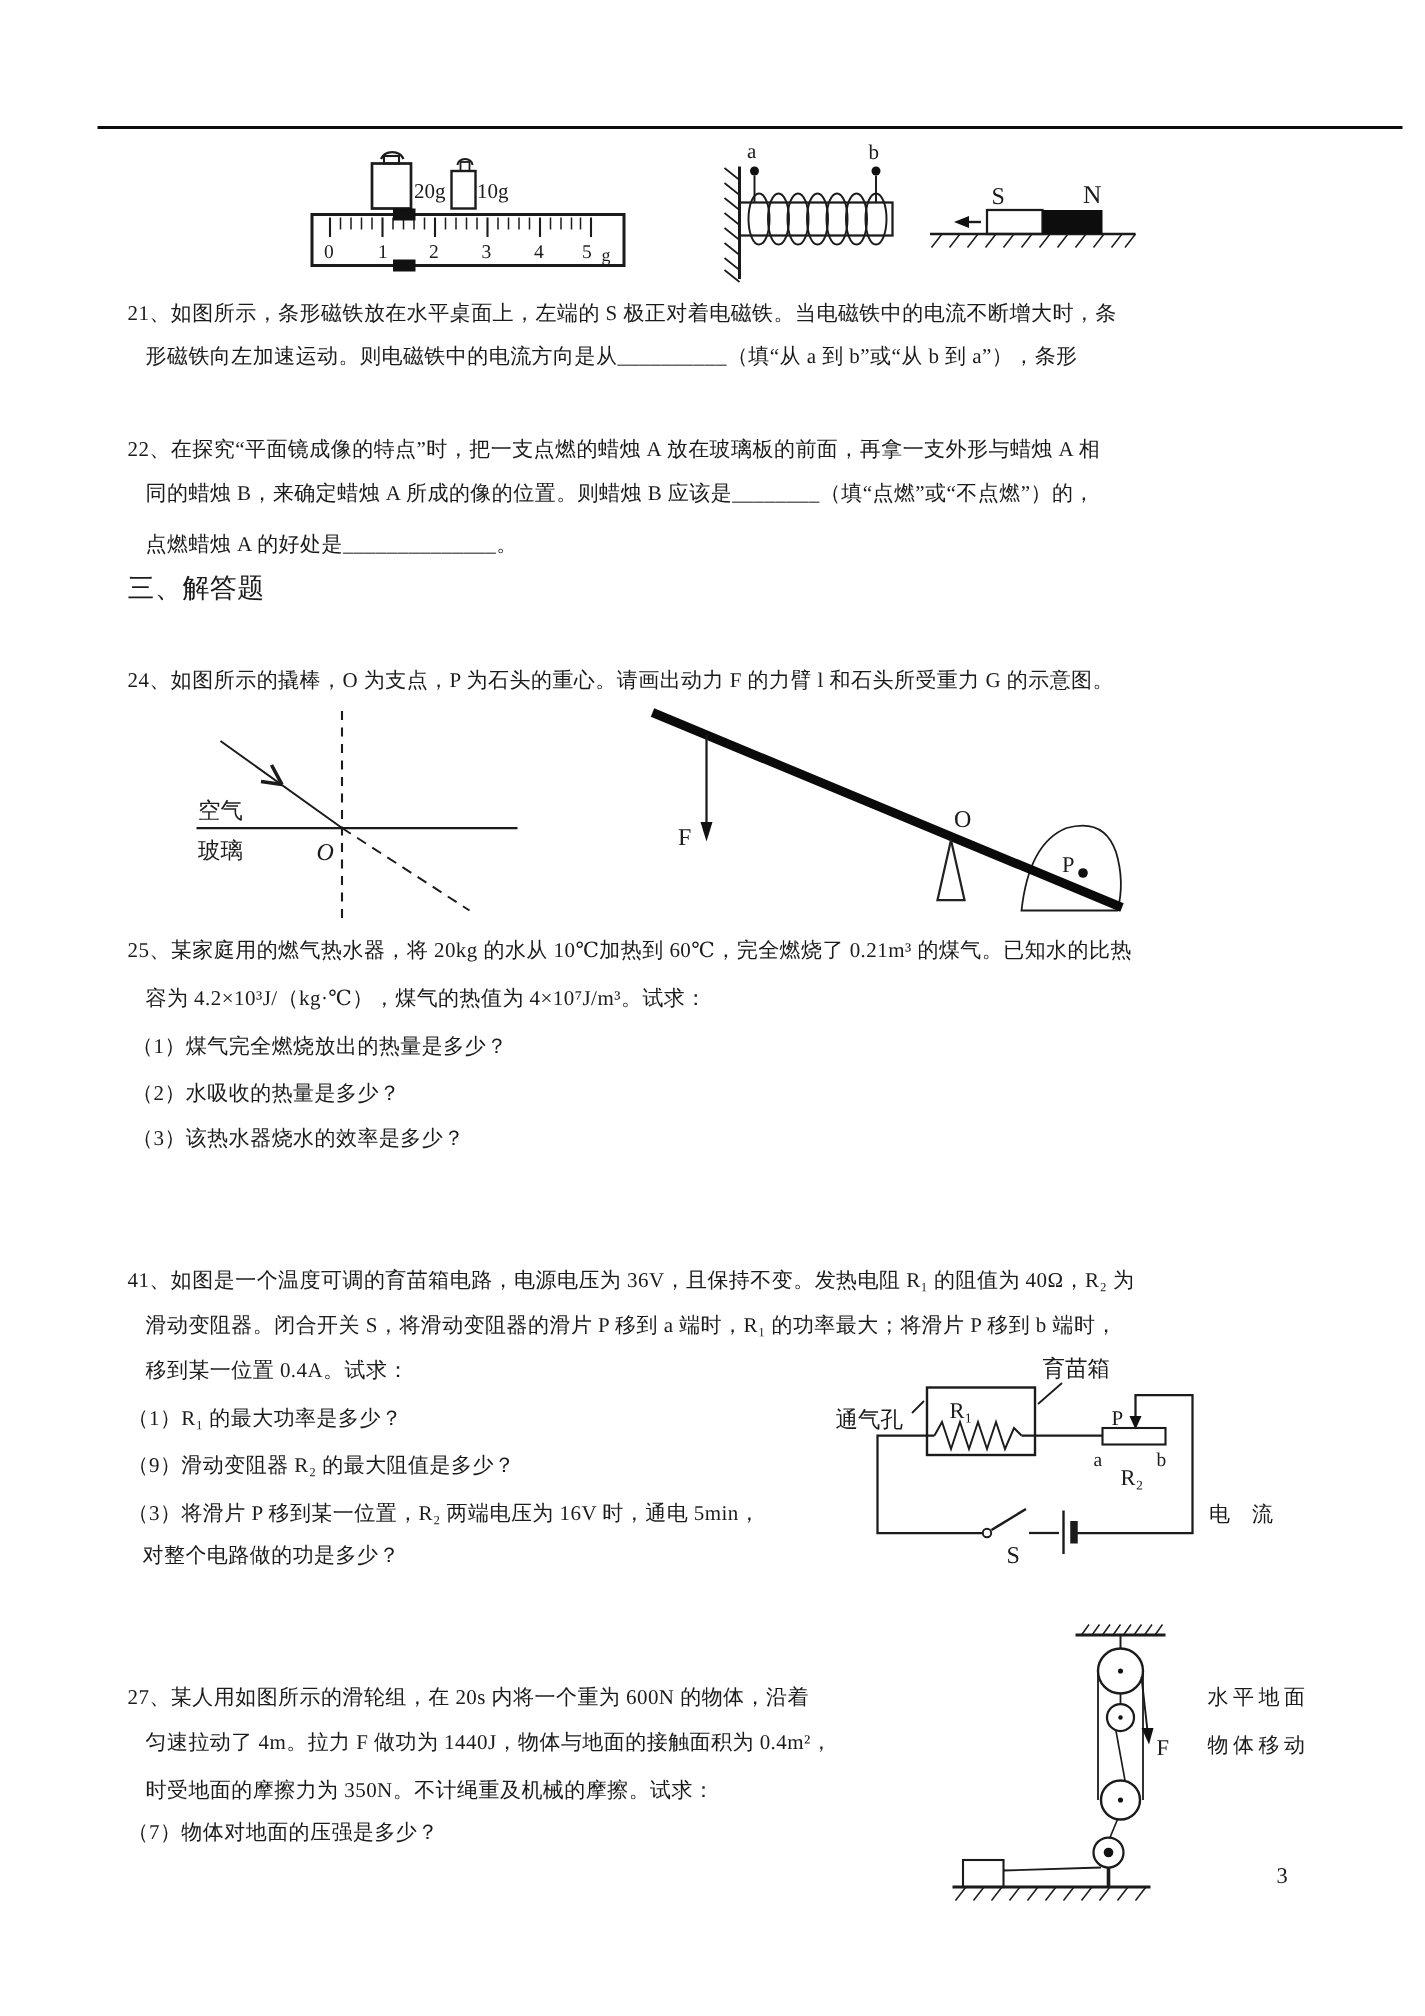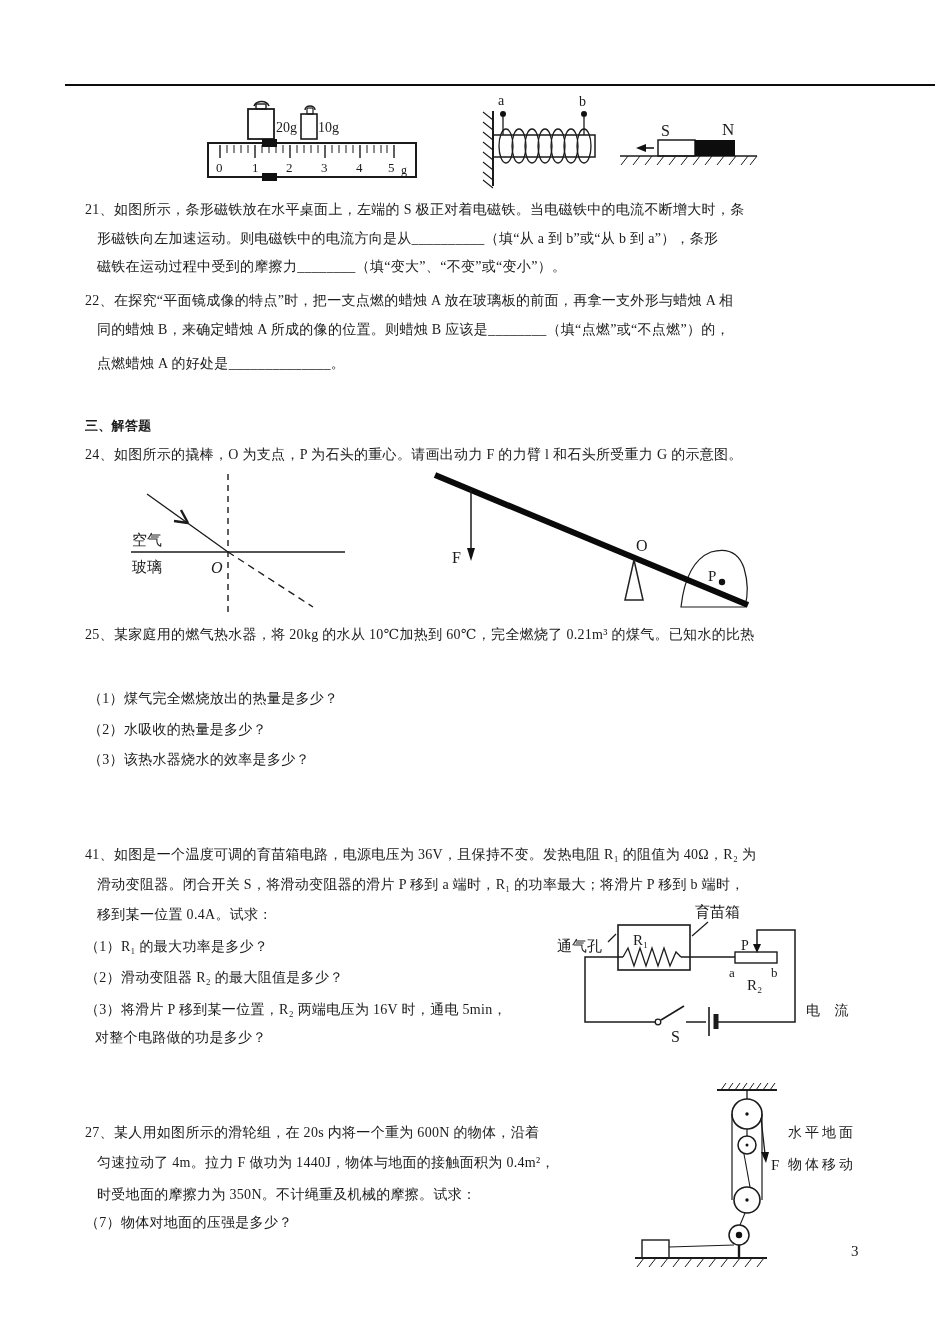--- a/index.html
+++ b/index.html
@@ -1,21 +1,21 @@
 <!DOCTYPE html>
 <html><head>
 <meta charset="utf-8">
 <style>
   html,body{margin:0;padding:0;background:#ffffff;}
   .page{position:relative;width:950px;height:1344px;background:#ffffff;overflow:hidden;
         font-family:"Liberation Serif","DejaVu Serif",serif;color:#1b1b1b;}
   .rule{position:absolute;left:65px;top:84px;width:870px;height:0;border-top:2.4px solid #0c0c0c;}
   .ln{position:absolute;white-space:nowrap;font-size:14px;line-height:22px;letter-spacing:0.3px;}
-  .bold{font-weight:700;font-size:13px;margin-top:34px;}
-  .frag{letter-spacing:3px;}
+  .bold{font-weight:400;font-size:18px;}
+  .frag{letter-spacing:3px;margin-left:17px;}
   .pgnum{position:absolute;font-size:15px;}
   svg{position:absolute;overflow:visible;}
   svg text{font-family:"Liberation Serif","DejaVu Serif",serif;fill:#1b1b1b;}
   .sk{stroke:#1b1b1b;fill:none;}
 </style>
 </head>
 <body>
 
 <div class="page">
 
@@ -89,21 +89,20 @@
     <text x="49" y="28" font-size="16">S</text>
     <text x="110" y="27" font-size="17">N</text>
     <g>
       <line class="sk" x1="42" y1="40" x2="30" y2="40" stroke-width="1.6"></line>
       <polygon points="24,40 34,36 34,44" fill="#111"></polygon>
     </g>
   </svg>
 
   <div class="ln" style="left:85px;top:199px">21、如图所示，条形磁铁放在水平桌面上，左端的 S 极正对着电磁铁。当电磁铁中的电流不断增大时，条</div>
   <div class="ln" style="left:97px;top:228px">形磁铁向左加速运动。则电磁铁中的电流方向是从__________（填“从 a 到 b”或“从 b 到 a”），条形</div>
-  <div class="ln" style="left:97px;top:256px">磁铁在运动过程中受到的摩擦力________（填“变大”、“不变”或“变小”）。</div>
 
   <div class="ln" style="left:85px;top:290px">22、在探究“平面镜成像的特点”时，把一支点燃的蜡烛 A 放在玻璃板的前面，再拿一支外形与蜡烛 A 相</div>
   <div class="ln" style="left:97px;top:353px">点燃蜡烛 A 的好处是______________。</div>
   <div class="ln" style="left:97px;top:319px">同的蜡烛 B，来确定蜡烛 A 所成的像的位置。则蜡烛 B 应该是________（填“点燃”或“不点燃”）的，</div>
 
   <div class="ln bold" style="left:85px;top:381px">三、解答题</div>
 
   <div class="ln" style="left:85px;top:444px">24、如图所示的撬棒，O 为支点，P 为石头的重心。请画出动力 F 的力臂 l 和石头所受重力 G 的示意图。</div>
 
   <svg style="left:85px;top:468px" width="270" height="150" viewBox="0 0 270 150">
@@ -127,29 +126,30 @@
       <polygon points="46,101 42,88 50,88" fill="#111"></polygon>
     </g>
     <text x="27" y="103" font-size="16">F</text>
     <polygon points="209,100 200,140 218,140" fill="#fff" stroke="#222" stroke-width="1.5"></polygon>
     <text x="211" y="91" font-size="16">O</text>
     <text x="283" y="121" font-size="15">P</text>
     <circle cx="297" cy="122" r="3.2" fill="#111"></circle>
   </svg>
 
   <div class="ln" style="left:85px;top:624px">25、某家庭用的燃气热水器，将 20kg 的水从 10℃加热到 60℃，完全燃烧了 0.21m³ 的煤气。已知水的比热</div>
+  <div class="ln" style="left:97px;top:656px">容为 4.2×10³J/（kg·℃），煤气的热值为 4×10⁷J/m³。试求：</div>
   <div class="ln" style="left:88px;top:688px">（1）煤气完全燃烧放出的热量是多少？</div>
   <div class="ln" style="left:88px;top:719px">（2）水吸收的热量是多少？</div>
   <div class="ln" style="left:88px;top:749px">（3）该热水器烧水的效率是多少？</div>
 
   <div class="ln" style="left:85px;top:844px">41、如图是一个温度可调的育苗箱电路，电源电压为 36V，且保持不变。发热电阻 R₁ 的阻值为 40Ω，R₂ 为</div>
   <div class="ln" style="left:97px;top:874px">滑动变阻器。闭合开关 S，将滑动变阻器的滑片 P 移到 a 端时，R₁ 的功率最大；将滑片 P 移到 b 端时，</div>
   <div class="ln" style="left:97px;top:904px">移到某一位置 0.4A。试求：</div>
   <div class="ln" style="left:85px;top:936px">（1）R₁ 的最大功率是多少？</div>
-  <div class="ln" style="left:85px;top:967px">（2）滑动变阻器 R₂ 的最大阻值是多少？</div>
+  <div class="ln" style="left:85px;top:967px">（9）滑动变阻器 R₂ 的最大阻值是多少？</div>
   <div class="ln" style="left:85px;top:999px">（3）将滑片 P 移到某一位置，R₂ 两端电压为 16V 时，通电 5min，</div>
   <div class="ln" style="left:95px;top:1027px">对整个电路做的功是多少？</div>
   <div class="ln" style="left:806px;top:1000px">电　流</div>
 
   <svg style="left:545px;top:895px" width="360" height="155" viewBox="0 0 360 155">
     <text x="150" y="22" font-size="15">育苗箱</text>
     <line class="sk" x1="163" y1="27" x2="147" y2="41" stroke-width="1.2"></line>
     <rect class="sk" x="73" y="30" width="72" height="45" stroke-width="1.6"></rect>
     <text x="88" y="50" font-size="15">R₁</text>
     <polyline class="sk" points="78,62 83,53 89,71 95,53 101,71 107,53 113,71 119,53 125,71 131,57 136,62" stroke-width="1.3"></polyline>

